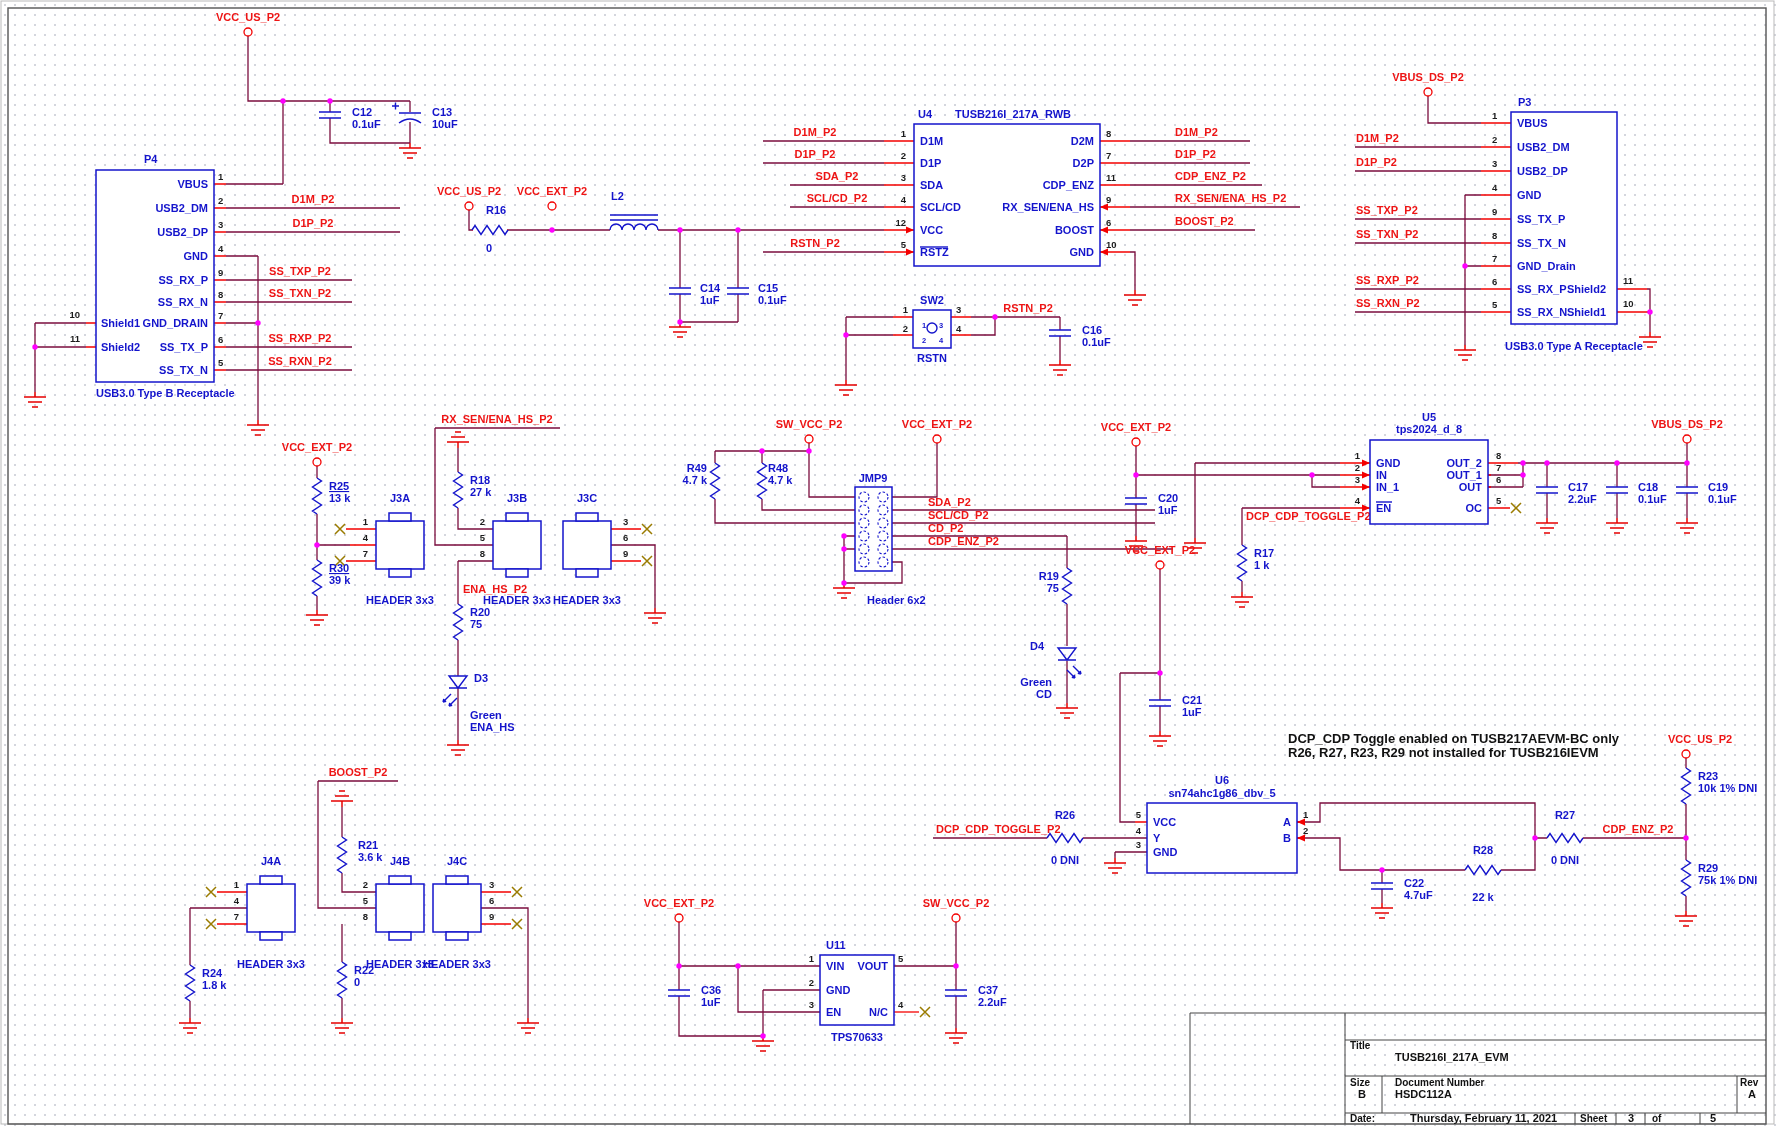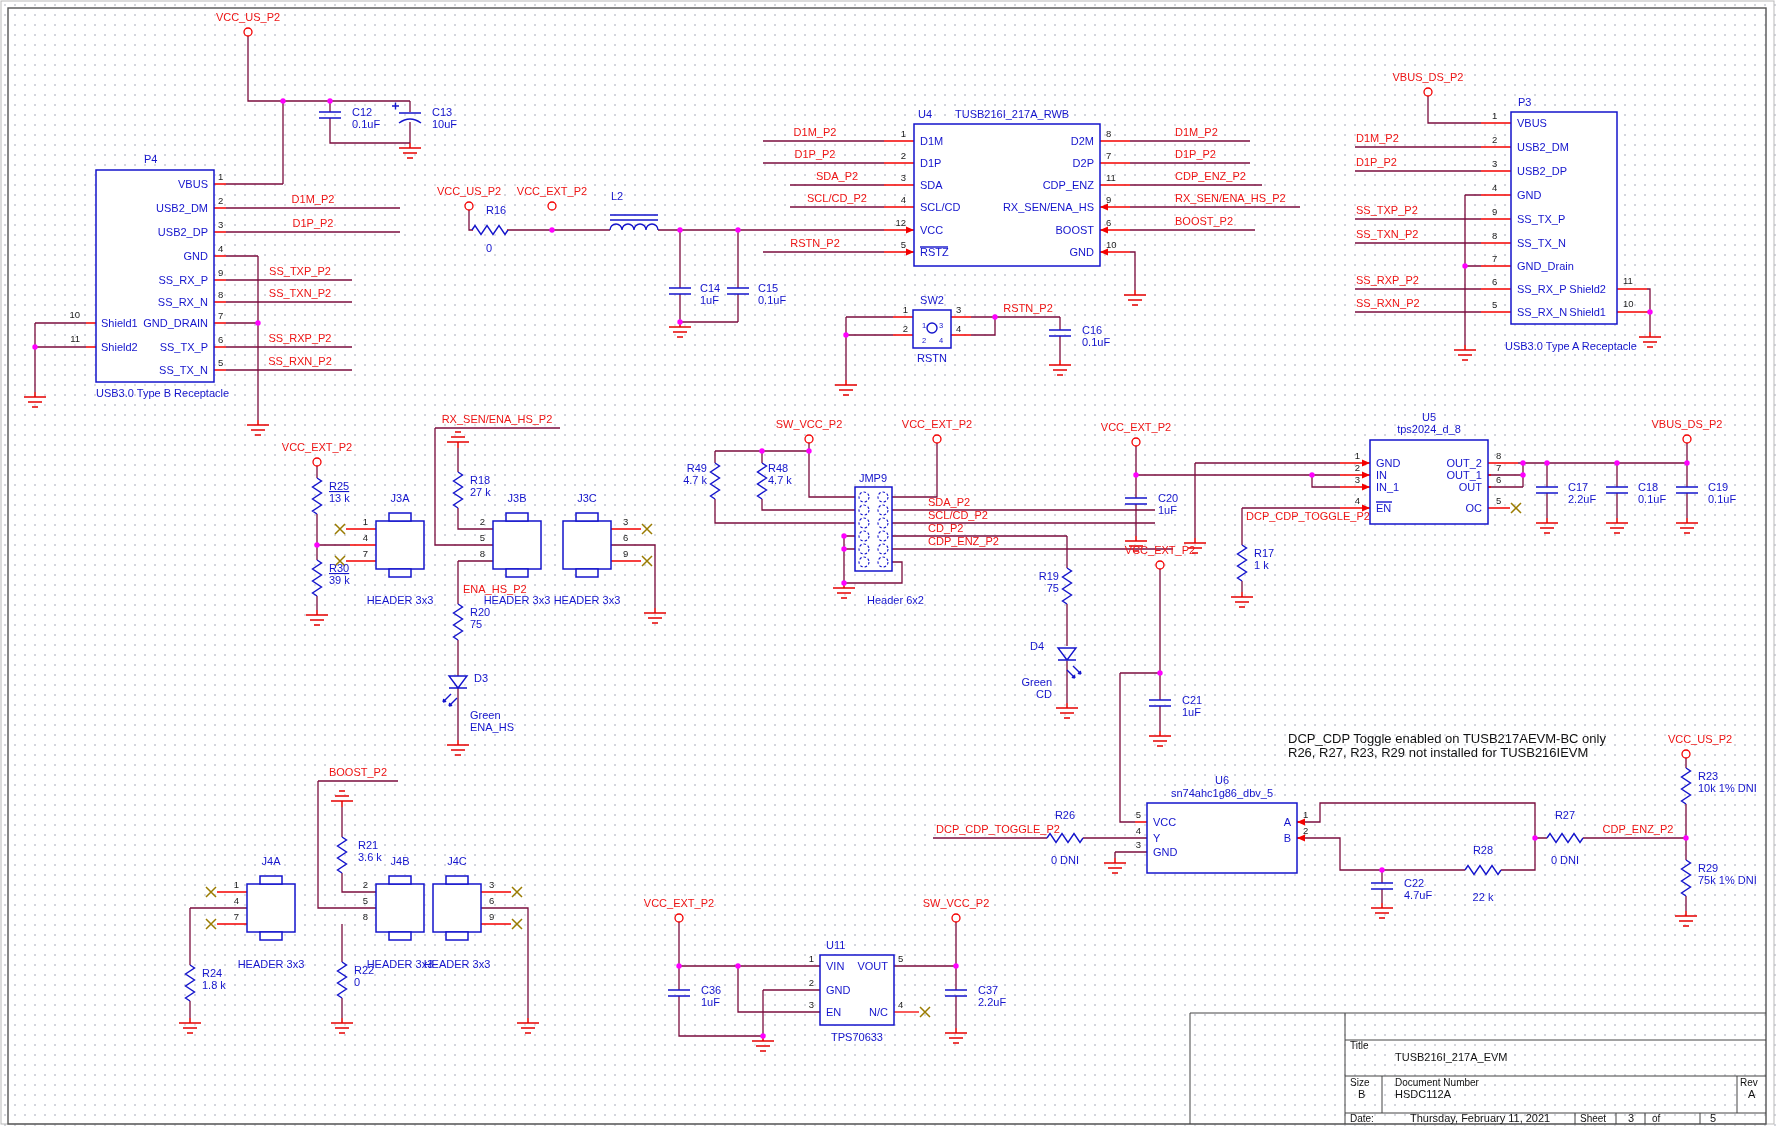--- a/index.html
+++ b/index.html
@@ -1,18 +1,18 @@
 <!DOCTYPE html>
 <html><head>
 <meta charset="utf-8">
 <style>
   html,body{margin:0;padding:0;background:#fff;}
   #page{position:relative;width:1776px;height:1126px;background:#fff;
     background-image:radial-gradient(#d4d6dd 0.9px, transparent 1px);
-    background-size:10px 10px;overflow:hidden;}
+    background-size:10px 10px;overflow:hidden;font-weight:bold;}
   svg{position:absolute;left:0;top:0;}
   svg text{font-family:"Liberation Sans","DejaVu Sans",sans-serif;}
   .bl{fill:#1414cc;font-size:11px;}
   .nt{fill:#ee1515;font-size:11px;}
   .pn{fill:#1c1c1c;font-size:9.5px;}
   .s7{fill:#1414cc;font-size:7.5px;}
   .bk{fill:#111;font-size:13px;}
   .tbl{fill:#111;font-size:10px;}
   .tbv{fill:#111;font-size:11px;}
   .mid{text-anchor:middle;} .end{text-anchor:end;} .un{text-decoration:underline;}

